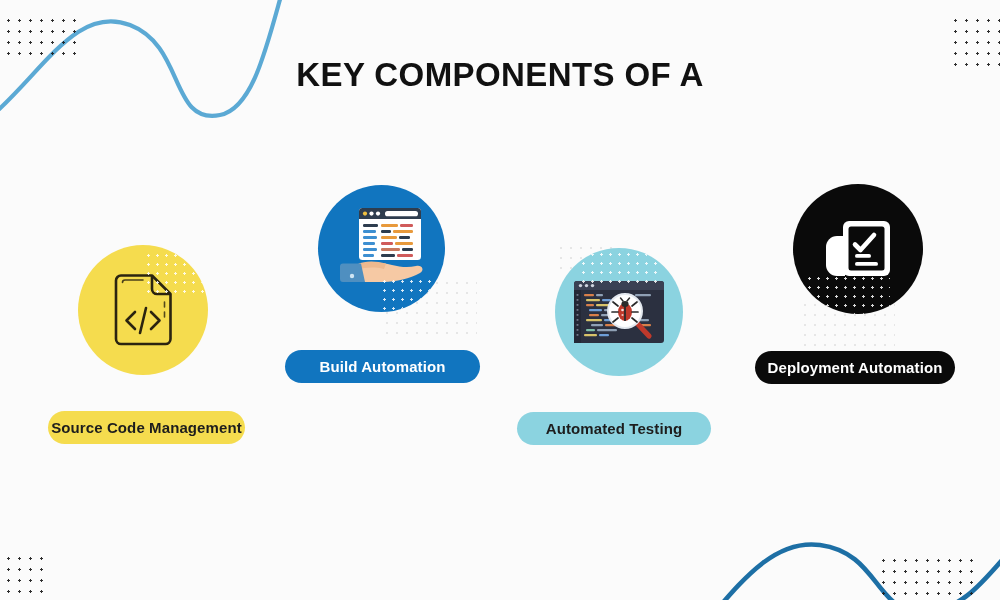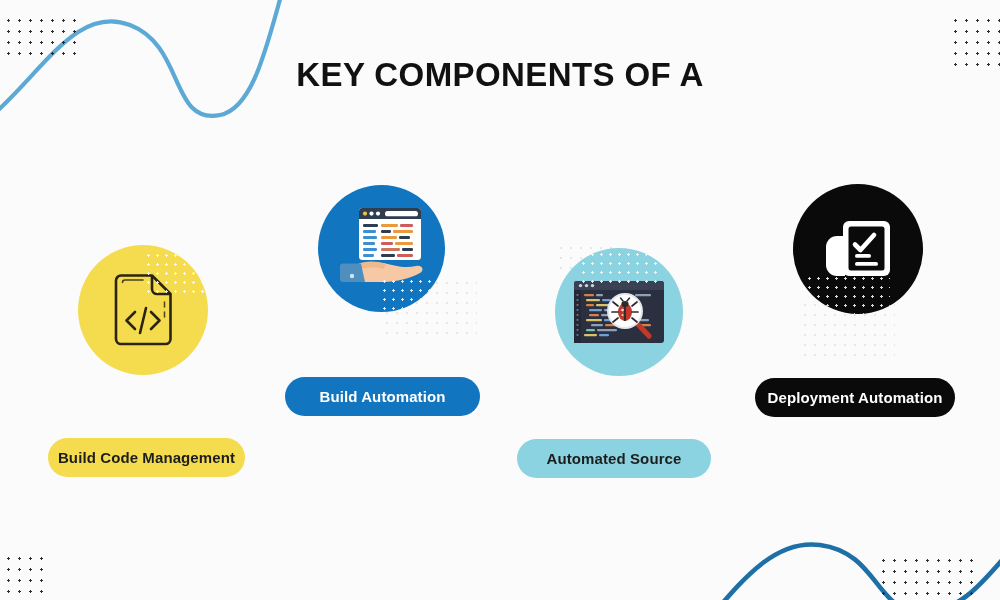--- a/index.html
+++ b/index.html
@@ -80,22 +80,21 @@
   .pill {
     position: absolute;
     display: flex;
     align-items: center;
     justify-content: center;
     border-radius: 26px;
     font-size: 15px;
     font-weight: bold;
     letter-spacing: 0.1px;
     white-space: nowrap;
-    height: 39px;
-    margin-top: 27px;
+    height: 33px;
   }
 
   
   .c1 { left: 78px; top: 245px; width: 130px; height: 130px; background: #f5dc4e; }
   .c1 .dots-overlay { right: -6px; top: 6px; width: 70px; height: 42px; }
   .p1 { left: 48px; top: 411px; width: 197px; background: #f5dc4e; color: #1d1d1d; }
 
   
   .c2 { left: 318px; top: 185px; width: 127px; height: 127px; background: #1175bf; }
   .c2 .dots-overlay { left: 62px; top: 92px; width: 78px; height: 48px; }
@@ -144,21 +143,21 @@
         <path d="M12.5 8.5 A2.5 2.5 0 0 1 15 6 L33 6" stroke="#2b2410" stroke-width="1.6" fill="none" stroke-linecap="round" opacity="0.85"></path>
         <path d="M54.5 28 L54.5 33 M54.5 38 L54.5 43" stroke="#2b2410" stroke-width="1.6" stroke-linecap="round" opacity="0.8"></path>
         <path d="M25 38 L16.5 46.5 L25 55" stroke="#2b2410" stroke-width="2.6" fill="none" stroke-linecap="round" stroke-linejoin="round"></path>
         <path d="M41 38 L49.5 46.5 L41 55" stroke="#2b2410" stroke-width="2.6" fill="none" stroke-linecap="round" stroke-linejoin="round"></path>
         <path d="M36 34 L30 59" stroke="#2b2410" stroke-width="2.6" stroke-linecap="round"></path>
       </svg>
     </div>
     <div class="dots-overlay"></div>
   </div>
   <div class="pill p1">
-    <span>Build Code Management</span>
+    <span>Source Code Management</span>
   </div>
 
   <div class="outer-dots od2"></div>
   <div class="circle c2">
     <div class="circle-inner">
       <svg width="96" height="90" viewBox="0 0 96 90" fill="none">
 
         <rect x="25" y="4" width="62" height="52" rx="3.5" fill="#ffffff"></rect>
         <path d="M25 7.5 A3.5 3.5 0 0 1 28.5 4 L83.5 4 A3.5 3.5 0 0 1 87 7.5 L87 15 L25 15 Z" fill="#2e3d4f"></path>
         <circle cx="31" cy="9.6" r="2.1" fill="#f0c040"></circle>
@@ -264,21 +263,21 @@
                    M59 26 L64 22 M59 32 L65 32 M59 38 L64 42" stroke="#2b2b2b" stroke-width="1.7" stroke-linecap="round"></path>
           <path d="M50 21 L47.5 18 M54 21 L56.5 18" stroke="#2b2b2b" stroke-width="1.5" stroke-linecap="round"></path>
           <circle cx="49.5" cy="30" r="1.3" fill="#ffffff" opacity="0.85"></circle>
           <circle cx="49.5" cy="35" r="1.1" fill="#ffffff" opacity="0.7"></circle>
         </g>
       </svg>
     </div>
     <div class="dots-overlay"></div>
   </div>
   <div class="pill p3">
-    <span>Automated Source</span>
+    <span>Automated Testing</span>
   </div>
 
   <div class="outer-dots od4"></div>
   <div class="circle c4">
     <div class="circle-inner">
       <svg width="68" height="60" viewBox="0 0 68 60" fill="none">
         <path d="M2 28 A11 11 0 0 1 13 17 L21 17 L21 57 L13 57 A11 11 0 0 1 2 46 Z" fill="#ffffff"></path>
         <rect x="19" y="2" width="47" height="55" rx="6" fill="#ffffff"></rect>
         <rect x="24.5" y="7.5" width="36" height="44" rx="2.5" fill="#0a0a0a"></rect>
         <path d="M31 25.5 L36.5 31 L50 16" stroke="#ffffff" stroke-width="4.6" fill="none" stroke-linecap="round" stroke-linejoin="round"></path>

